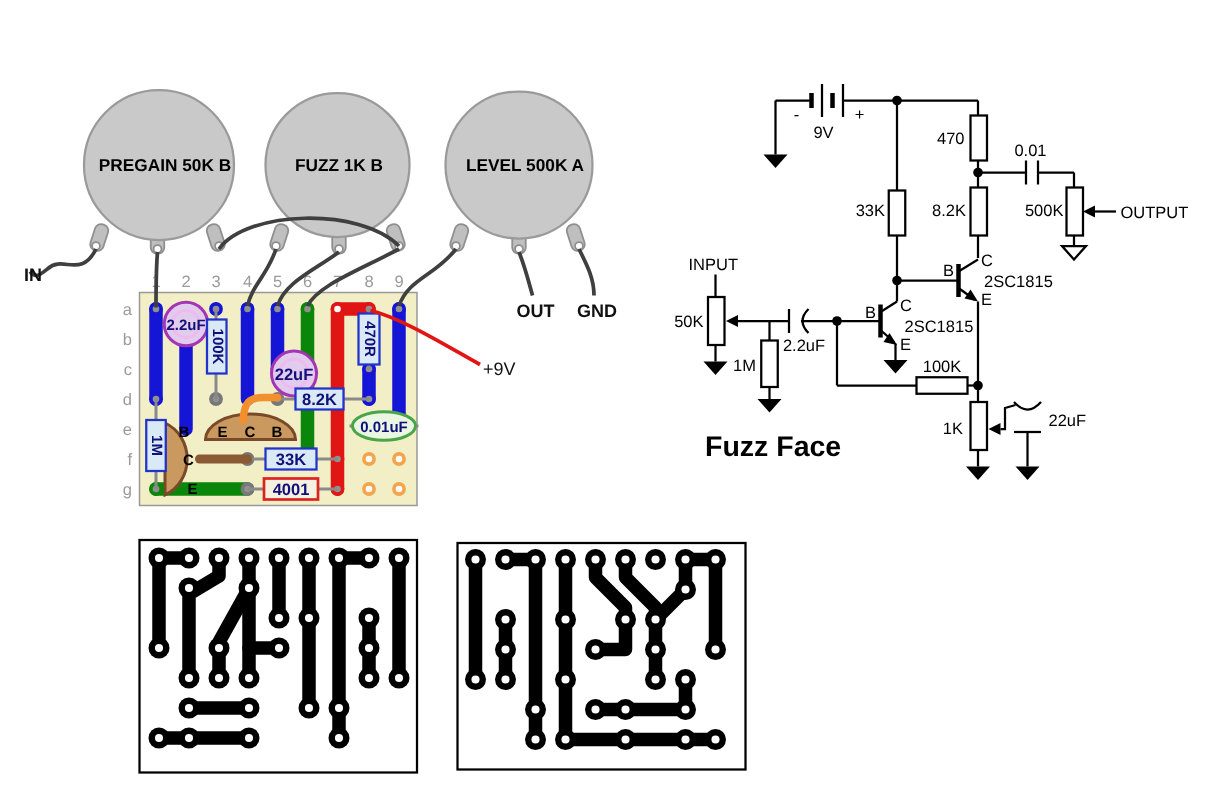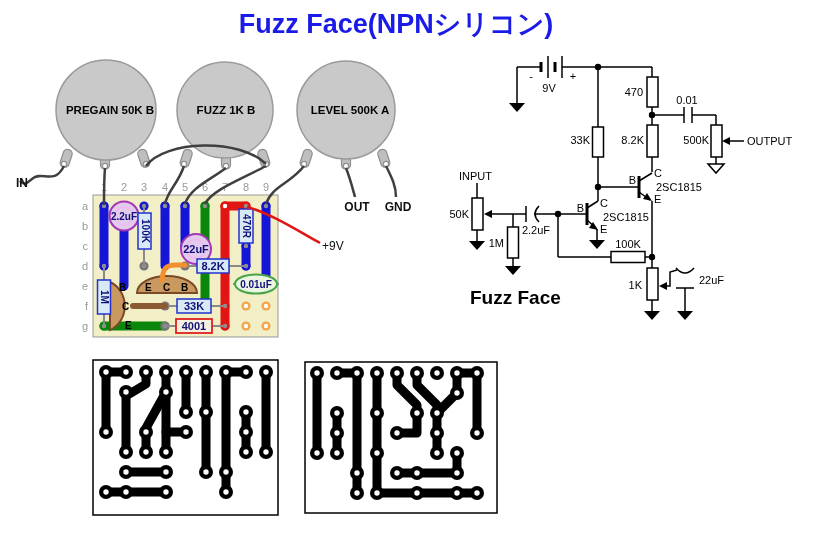--- a/index.html
+++ b/index.html
@@ -14,21 +14,20 @@
   .grid-label{fill:#9a9a9a;font-size:11px;}
   .sch{stroke:#000;stroke-width:1.5;fill:none;}
   .sch-t{font-size:11px;fill:#000;}
   .pin-t{font-size:10px;fill:#000;}
   .iolab{font-size:12px;font-weight:bold;fill:#111;}
 </style>
 </head>
 <body>
 
 <div id="page">
-  <div id="title">Fuzz Face(NPNシリコン)</div>
 
   <svg width="816" height="536" viewBox="0 0 816 536">
 
     <g>
 
       <g fill="#bfbfbf" stroke="#8f8f8f" stroke-width="1.2">
         <rect x="59.5" y="149" width="9" height="18" rx="4" transform="rotate(18 64 165)"></rect>
         <rect x="100.5" y="151" width="9" height="18" rx="4"></rect>
         <rect x="141.5" y="149" width="9" height="18" rx="4" transform="rotate(-18 146 165)"></rect>
         <rect x="179.5" y="149" width="9" height="18" rx="4" transform="rotate(18 184 165)"></rect>

